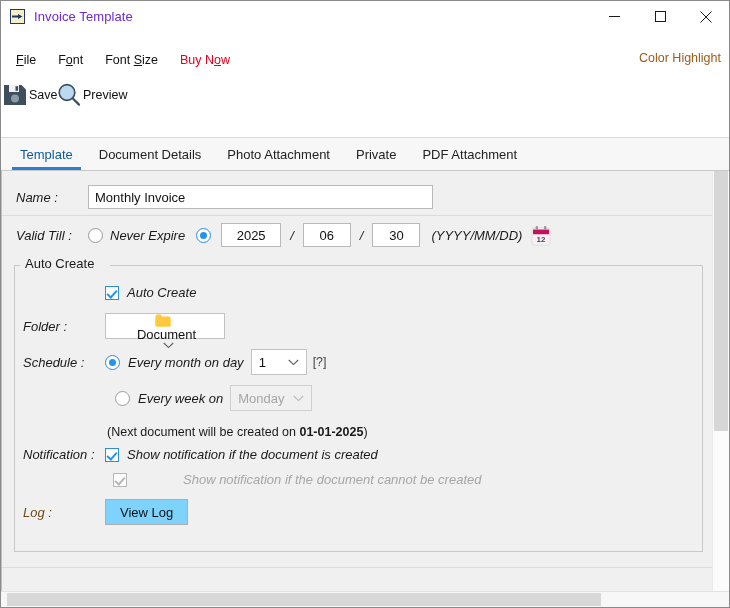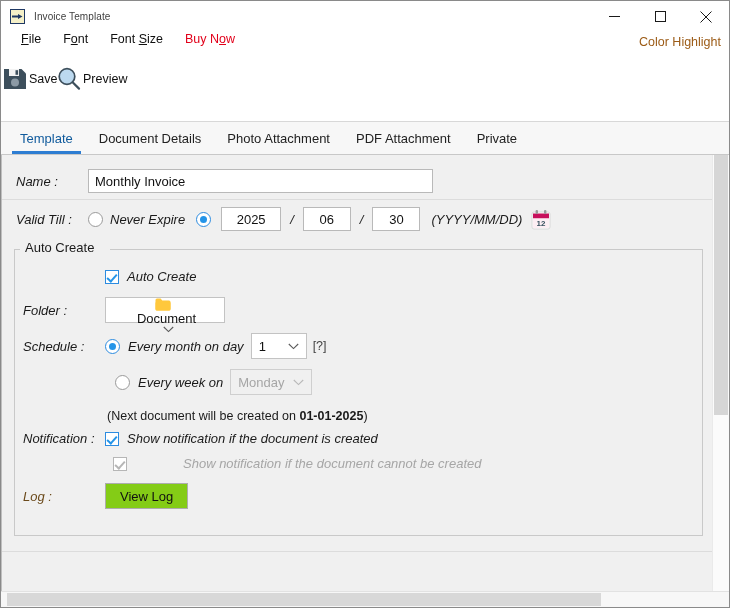--- a/index.html
+++ b/index.html
@@ -51,22 +51,22 @@
     box-sizing: border-box;
     border: 1.5px solid #1f3864;
     background: #f5f0c8;
   }
   .title-icon .arrow {
     position: absolute;
     left: 2px; top: 5px;
     width: 11px; height: 5px;
   }
   .title-text {
-    font-size: 10px;
-    color: #404040;
+    font-size: 13px;
+    color: #6d28d9;
     letter-spacing: 0.1px;
     text-align: right;
   }
   .win-controls {
     position: absolute;
     right: 0; top: 0;
     height: 31px;
     display: flex;
     align-items: stretch;
   }
@@ -77,24 +77,25 @@
     justify-content: center;
     cursor: default;
   }
   .win-btn svg { display: block; }
 
   
   .menubar {
     height: 23px;
     flex: 0 0 23px;
     display: flex;
-    align-items: flex-start;
-    background: #ffffff;
-    position: relative;
-    padding-left: 20px;
+    align-items: center;
+    background: #ffffff;
+    position: relative;
+    padding-left: 15px;
+    margin-top: 16px;
   }
   .menu-item {
     font-size: 12.5px;
     color: #101010;
     margin-right: 22px;
     cursor: default;
     white-space: nowrap;
   }
   .menu-item u { text-decoration: underline; }
   .menu-item.buy { color: #e2001a; margin-right: 0; }
@@ -303,21 +304,21 @@
     align-items: center;
   }
   .combo.disabled { background: #f0f0f0; color: #a6a6a6; border-color: #cfcfcf; }
 
   .folder-ico { margin-right: 7px; flex: 0 0 auto; display: flex; }
 
   
   .btn {
     box-sizing: border-box;
     border: 1px solid #adadad;
-    background: #84cc16;
+    background: #7dd3fc;
     font-family: "Liberation Sans", sans-serif;
     font-size: 13px;
     color: #111111;
     height: 26px;
     padding: 0 14px;
     cursor: default;
   }
 
   .hint {
     font-size: 12.5px;
@@ -441,24 +442,24 @@
     <div class="tab active">
         <span>Template</span>
       </div>
     <div class="tab">
         <span>Document Details</span>
       </div>
     <div class="tab">
         <span>Photo Attachment</span>
       </div>
     <div class="tab">
+        <span>Private</span>
+      </div>
+    <div class="tab">
         <span>PDF Attachment</span>
-      </div>
-    <div class="tab">
-        <span>Private</span>
       </div>
   </div>
 
   <div class="content">
     <div class="panel">
 
       <div class="row" style="left:14px; top:14px;">
         <span class="lbl" style="width:72px;">Name :</span>
         <input class="txtbox" style="width: 345px;" type="text" value="Monthly Invoice">
       </div>

